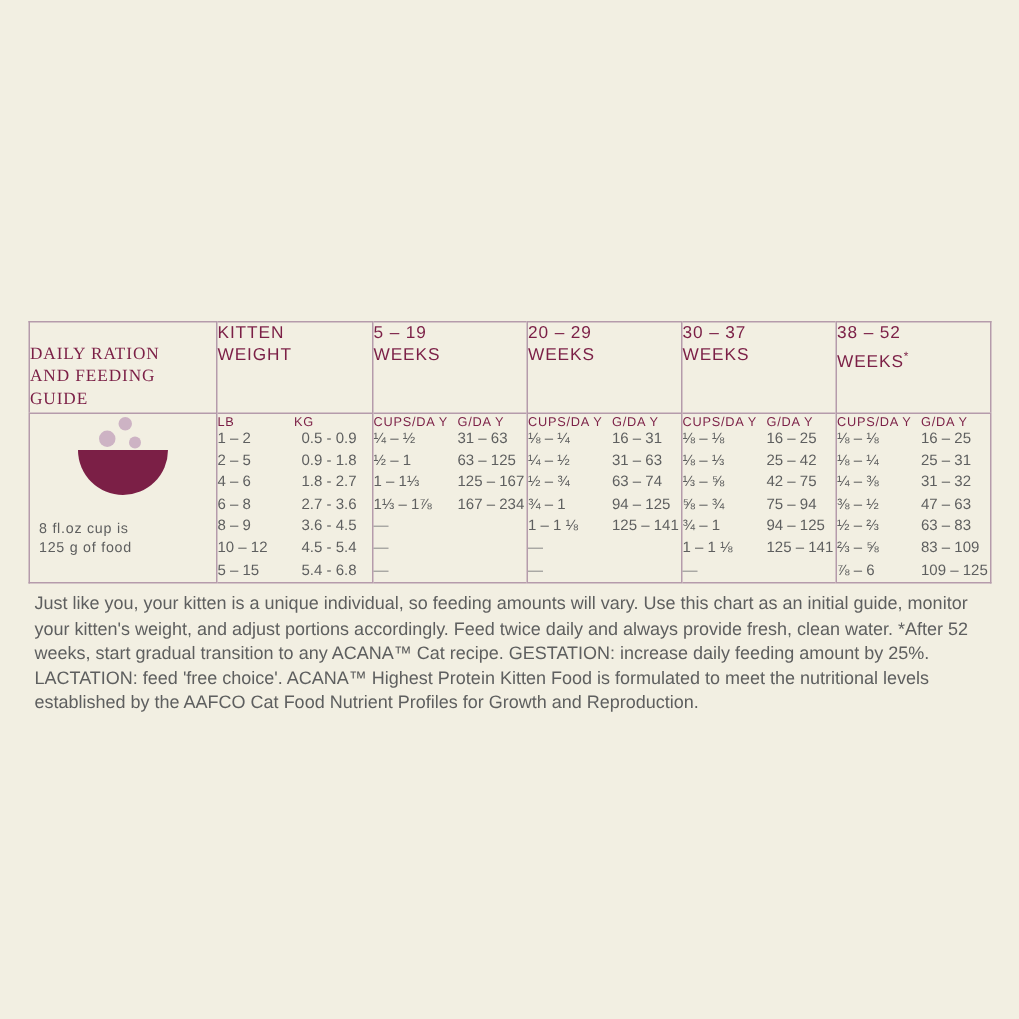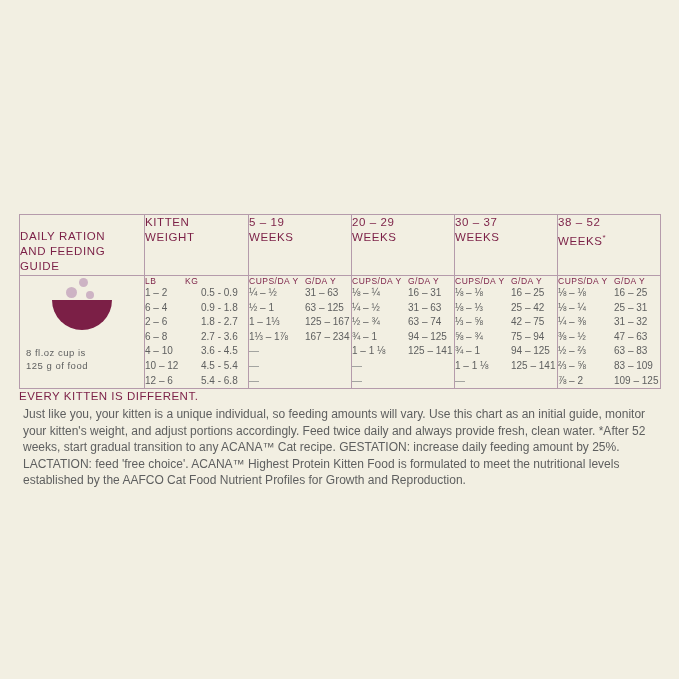--- a/index.html
+++ b/index.html
@@ -52,20 +52,21 @@
     font-size: 11.5px;
     letter-spacing: 0.6px;
     line-height: 15px;
     color: #7b1f46;
     text-transform: uppercase;
   }
   .hdr-center {
     text-align: center;
     padding-left: 0 !important;
     padding-top: 14px !important;
+    font-family: Liberation Serif, serif;
   }
   .sup {
     font-size: 8px;
     vertical-align: super;
   }
   
   .sub-row td {
     border-top: 1px solid #b59bab;
     border-right: 1px solid #b59bab;
     padding: 5px 0 4px 10px;
@@ -194,45 +195,45 @@
             <div class="kib k2"></div>
             <div class="kib k3"></div>
             <div class="bowl-body"></div>
           </div>
           <div class="cup-note">
             <div>8 fl.oz cup is</div>
             <div>125 g of food</div>
           </div>
         </td>
         <td>
-          <span class="c1" style="display:inline-block;width:40px">LB</span><span>KG</span>
+          <span class="c1" style="display:inline-block;width:51px">LB</span><span>KG</span>
         </td>
         <td>
           <span style="display:inline-block;width:56px">CUPS/DA Y</span><span>G/DA Y</span>
         </td>
         <td>
           <span style="display:inline-block;width:56px">CUPS/DA Y</span><span>G/DA Y</span>
         </td>
         <td>
           <span style="display:inline-block;width:56px">CUPS/DA Y</span><span>G/DA Y</span>
         </td>
         <td>
           <span style="display:inline-block;width:56px">CUPS/DA Y</span><span>G/DA Y</span>
         </td>
       </tr>
 
       <tr>
         <td class="data-cell">
           <div><span class="col2">1 – 2</span><span>0.5 - 0.9</span></div>
-          <div><span class="col2">6 – 4</span><span>0.9 - 1.8</span></div>
-          <div><span class="col2">2 – 6</span><span>1.8 - 2.7</span></div>
+          <div><span class="col2">2 – 5</span><span>0.9 - 1.8</span></div>
+          <div><span class="col2">4 – 6</span><span>1.8 - 2.7</span></div>
           <div><span class="col2">6 – 8</span><span>2.7 - 3.6</span></div>
-          <div><span class="col2">4 – 10</span><span>3.6 - 4.5</span></div>
+          <div><span class="col2">8 – 9</span><span>3.6 - 4.5</span></div>
           <div><span class="col2">10 – 12</span><span>4.5 - 5.4</span></div>
-          <div><span class="col2">12 – 6</span><span>5.4 - 6.8</span></div>
+          <div><span class="col2">5 – 15</span><span>5.4 - 6.8</span></div>
         </td>
 
         <td class="data-cell">
           <div><span class="col2">¼ – ½</span><span>31 – 63</span></div>
           <div><span class="col2">½ – 1</span><span>63 – 125</span></div>
           <div><span class="col2">1 – 1⅓</span><span>125 – 167</span></div>
           <div><span class="col2">1⅓ – 1⅞</span><span>167 – 234</span></div>
           <div><span class="col2 dash">—</span><span></span></div>
           <div><span class="col2 dash">—</span><span></span></div>
           <div><span class="col2 dash">—</span><span></span></div>
@@ -258,25 +259,24 @@
           <div><span class="col2 dash">—</span><span></span></div>
         </td>
 
         <td class="data-cell">
           <div><span class="col2">⅛ – ⅛</span><span>16 – 25</span></div>
           <div><span class="col2">⅛ – ¼</span><span>25 – 31</span></div>
           <div><span class="col2">¼ – ⅜</span><span>31 – 32</span></div>
           <div><span class="col2">⅜ – ½</span><span>47 – 63</span></div>
           <div><span class="col2">½ – ⅔</span><span>63 – 83</span></div>
           <div><span class="col2">⅔ – ⅝</span><span>83 – 109</span></div>
-          <div><span class="col2">⅞ – 2</span><span>109 – 125</span></div>
+          <div><span class="col2">⅞ – 6</span><span>109 – 125</span></div>
         </td>
       </tr>
     </tbody>
       </table>
   </div>
 
   <div class="footer">
-    <p class="foot-head">EVERY KITTEN IS DIFFERENT.</p>
     <p class="foot-body">Just like you, your kitten is a unique individual, so feeding amounts will vary. Use this chart as an initial guide, monitor your kitten's weight, and adjust portions accordingly. Feed twice daily and always provide fresh, clean water. *After 52 weeks, start gradual transition to any ACANA™ Cat recipe. GESTATION: increase daily feeding amount by 25%. LACTATION: feed 'free choice'. ACANA™ Highest Protein Kitten Food is formulated to meet the nutritional levels established by the AAFCO Cat Food Nutrient Profiles for Growth and Reproduction.</p>
   </div>
 
 </div>
 
 </body></html>

